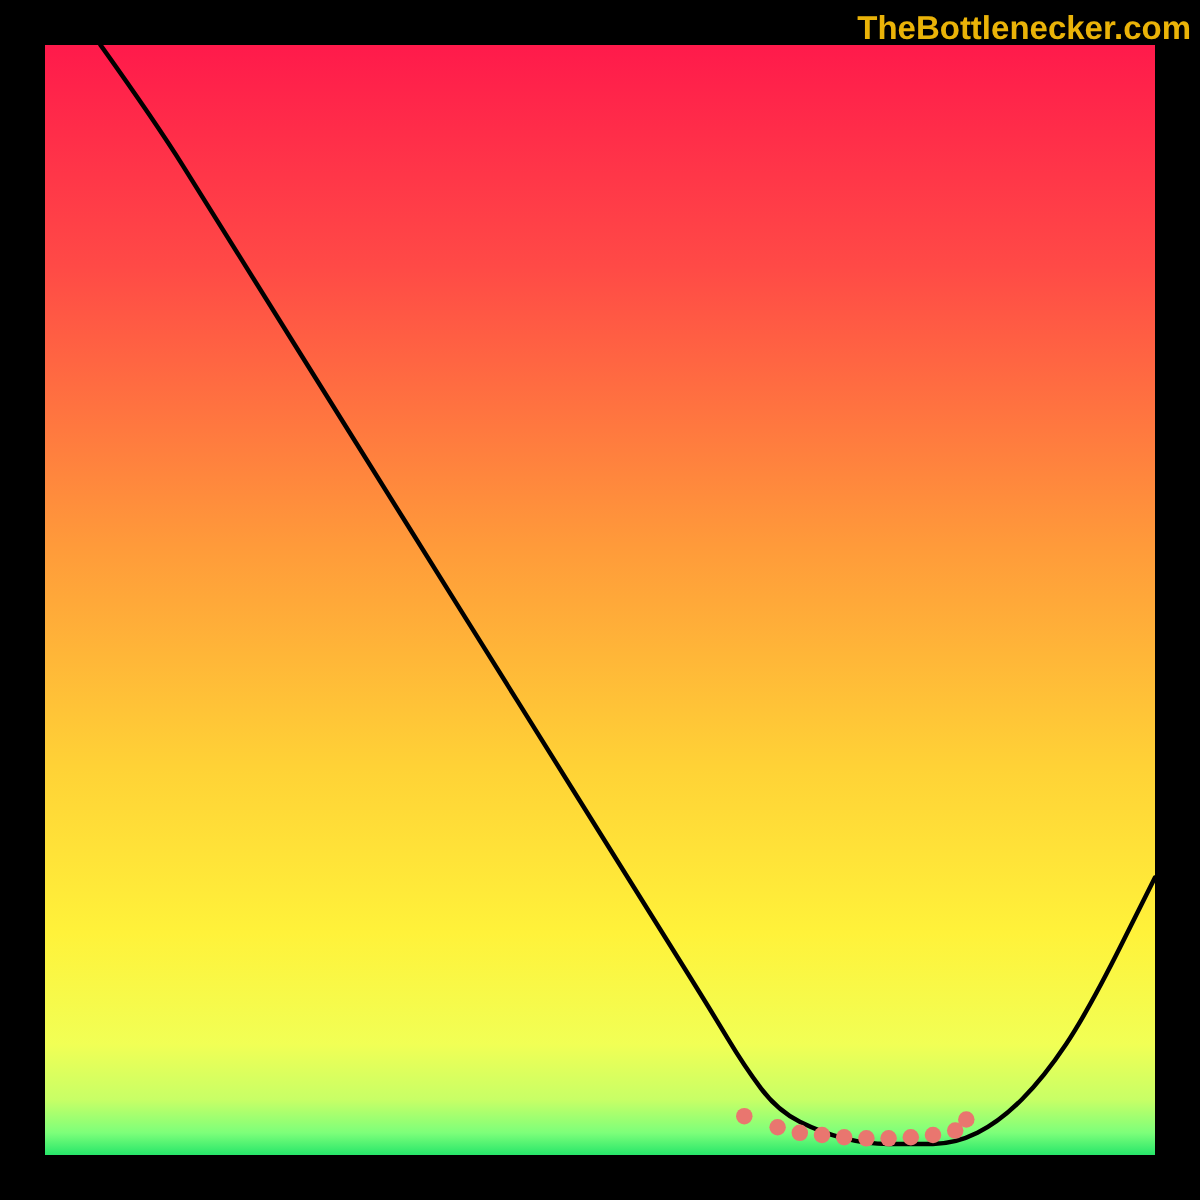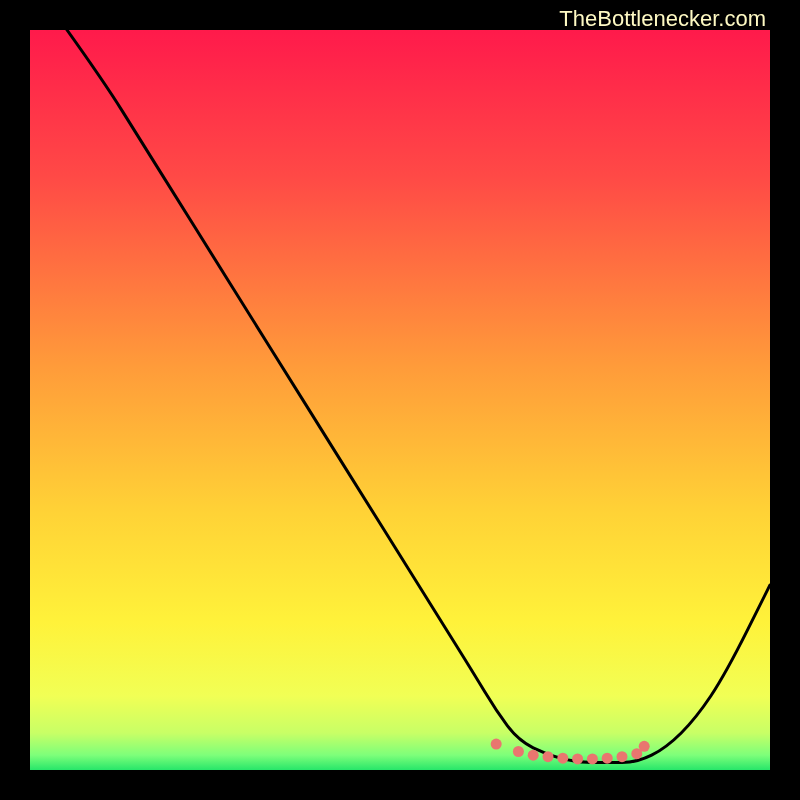--- a/index.html
+++ b/index.html
@@ -6,24 +6,24 @@
   body {
     width: 800px;
     height: 800px;
     background: #000;
     position: relative;
     font-family: Arial, sans-serif;
   }
   .watermark {
     position: absolute;
     top: 6px;
-    right: 34px;
-    color: #fef9c3;
+    right: 6px;
+    color: #eab308;
     font-size: 22px;
-    font-weight: 400;
+    font-weight: 700;
     z-index: 10;
   }
   .chart-frame {
     position: absolute;
     left: 30px;
     top: 30px;
     width: 740px;
     height: 740px;
     background: #000;
   }

